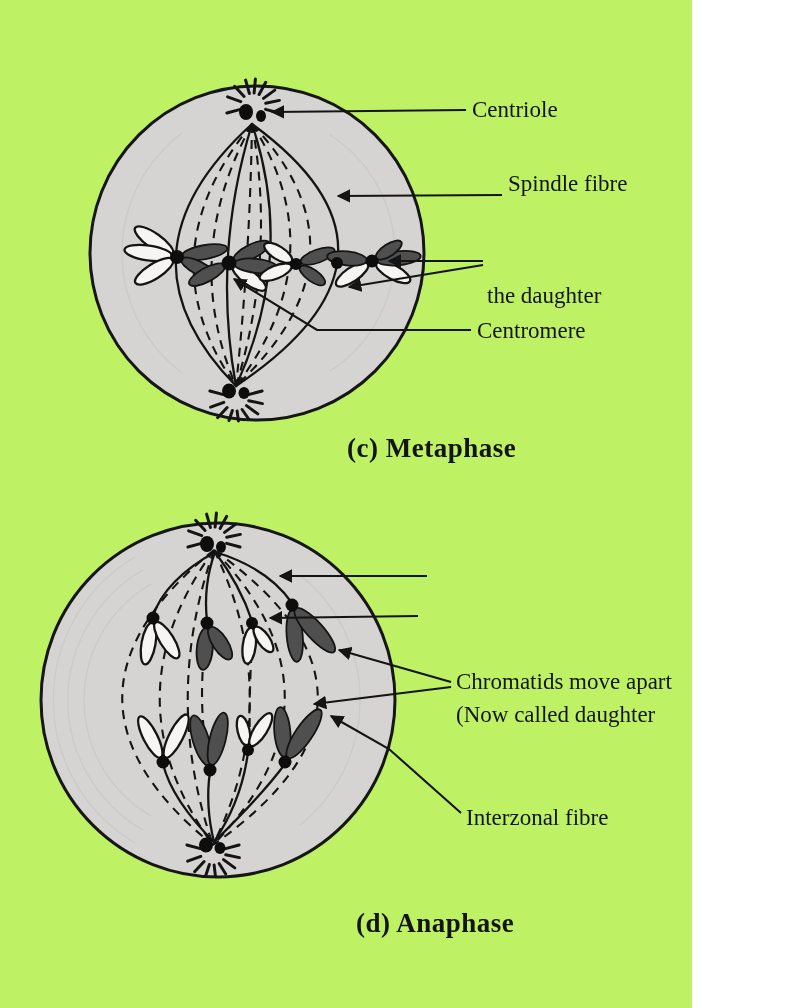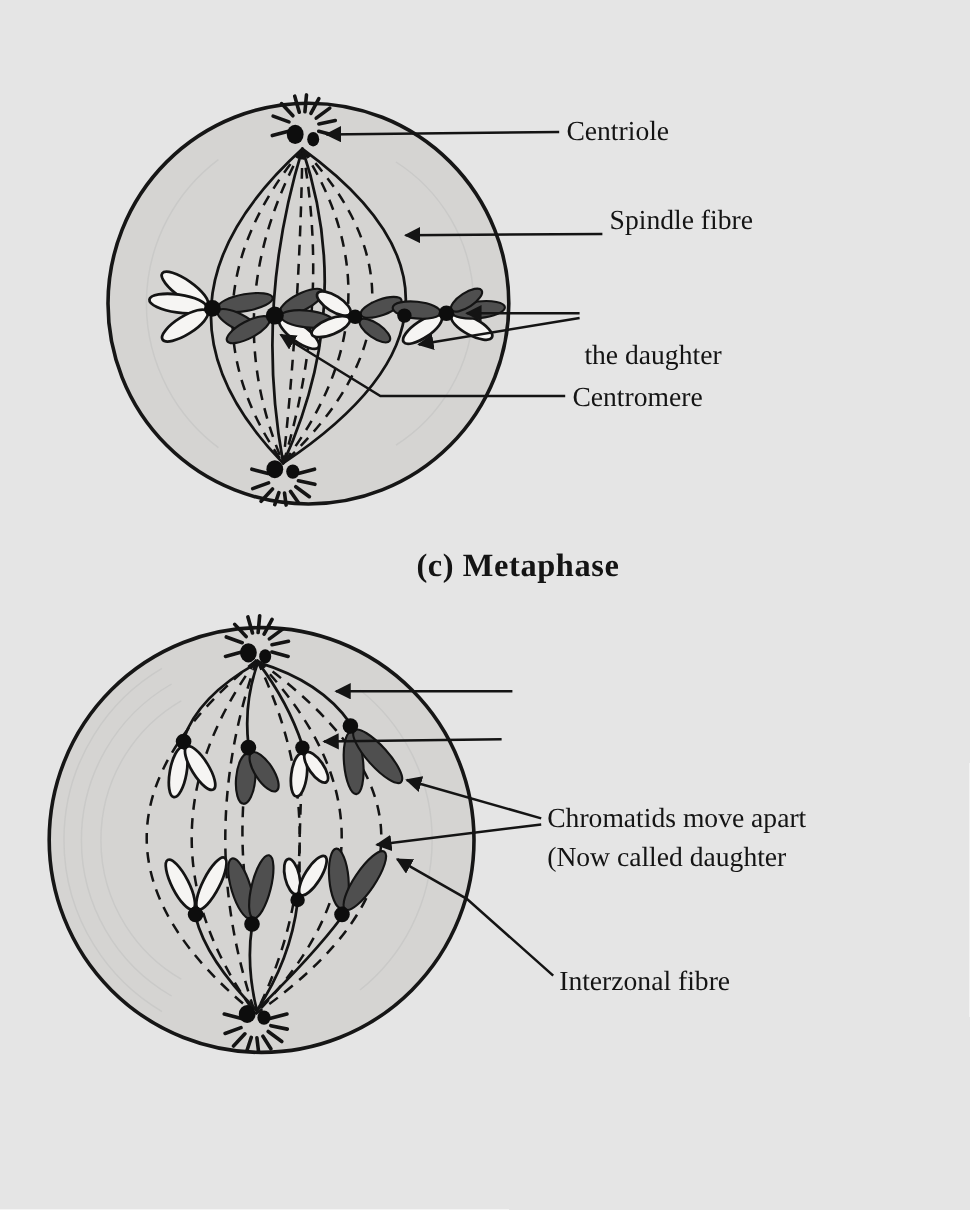--- a/index.html
+++ b/index.html
@@ -5,21 +5,21 @@
   :root{
     --cell-fill:#d5d4d2;
     --cell-stroke:#161616;
     --chromo-dark:#4f4f4f;
     --chromo-light:#f6f5f3;
     --ink:#141414;
     --texture:#c7c7c5;
   }
   html,body{margin:0;padding:0;background:#ffffff;}
   .stage{
-    position:relative;width:808px;height:1008px;background:#e5e5e5;overflow:hidden;
+    position:relative;width:692px;height:1008px;background:#bef264;overflow:hidden;
     font-family:"Liberation Serif", serif;
   }
   svg{position:absolute;left:0;top:0;}
   .label{
     position:absolute;font-size:23px;color:var(--ink);white-space:nowrap;line-height:1.2;
   }
   .caption{
     position:absolute;font-size:27px;font-weight:bold;color:var(--ink);white-space:nowrap;
     letter-spacing:.5px;
   }
@@ -264,19 +264,20 @@
       <path class="leader" marker-end="url(#ah)" d="M451,687 L314,704"></path>
       <path class="leader" marker-end="url(#ah)" d="M461,813 L389,749 L331,716"></path>
     </g>
   </g>
 </svg>
 
 <div class="label" style="left:472px;top:96px">Centriole</div>
 <div class="label" style="left:508px;top:170px">Spindle fibre</div>
 <div class="label" style="left:487px;top:282px">the daughter</div>
 <div class="label" style="left:477px;top:317px">Centromere</div>
-<div class="caption" style="left:347px;top:456px">(c)  Metaphase</div>
+<div class="caption" style="left:347px;top:433px">(c)  Metaphase</div>
 
 <div class="label" style="left:456px;top:668px">Chromatids move apart</div>
 <div class="label" style="left:456px;top:701px">(Now called daughter</div>
 <div class="label" style="left:466px;top:804px">Interzonal fibre</div>
+<div class="caption" style="left:356px;top:908px">(d)  Anaphase</div>
 
 </div>
 
 </body></html>

